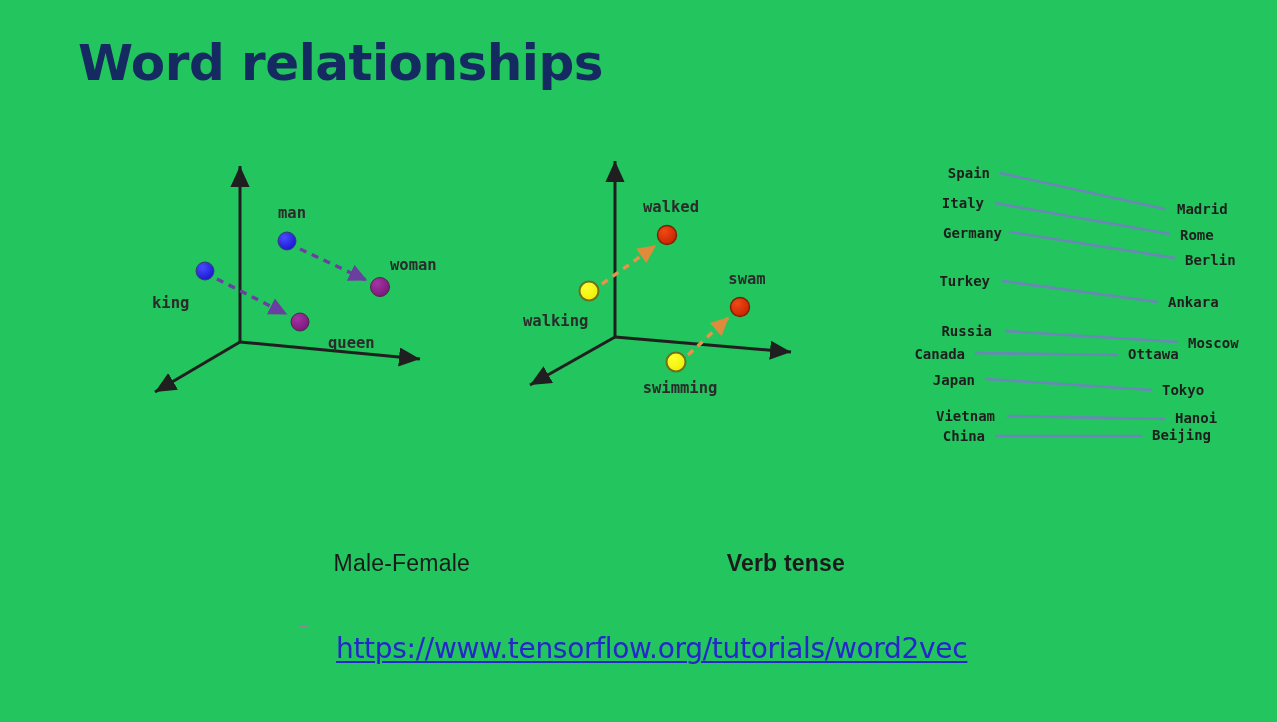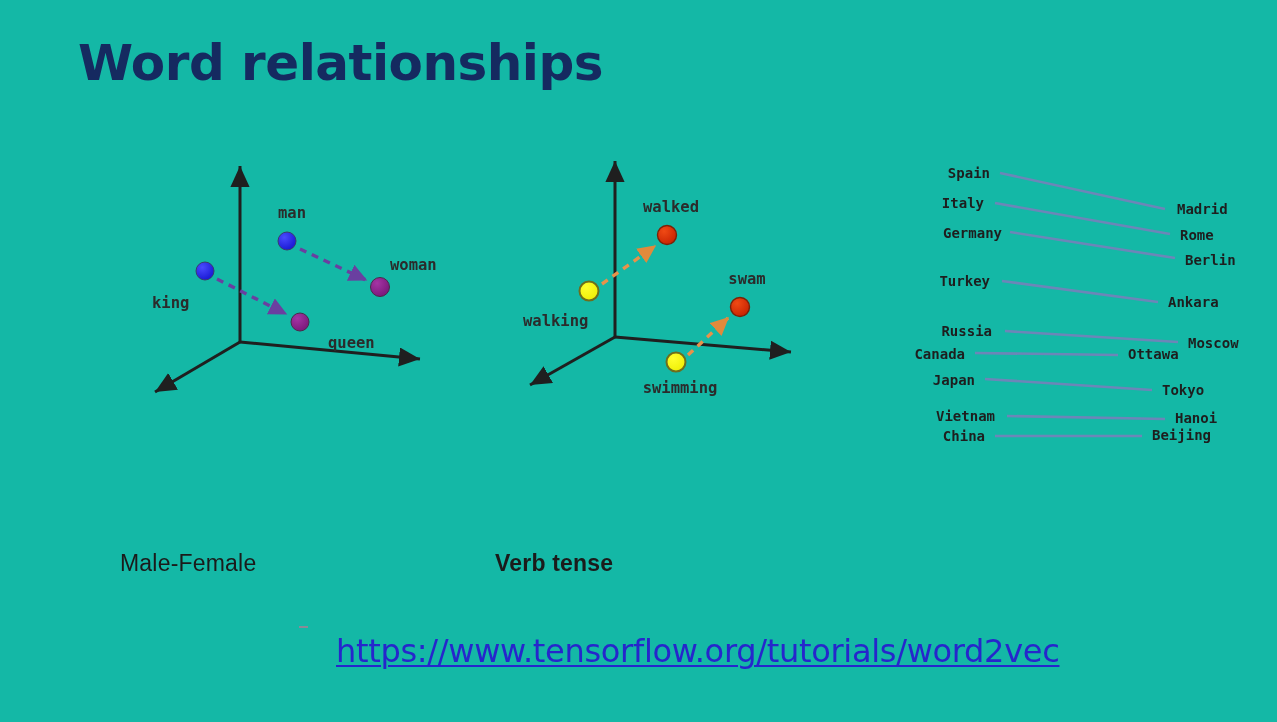--- a/index.html
+++ b/index.html
@@ -14,21 +14,21 @@
     position: relative;
     overflow: hidden;
     font-family: "Liberation Sans", sans-serif;
   }
 
   #slide {
     position: absolute;
     left: 0; top: 0;
     width: 1277px;
     height: 722px;
-    background: #14b8a6;
+    background: #22c55e;
   }
 
   
   #slide-title {
     position: absolute;
     left: 78px;
     top: 36px;
     font-family: "DejaVu Sans", sans-serif;
     font-size: 50px;
     font-weight: 700;
@@ -61,21 +61,21 @@
     left: 0;
     top: 0;
     overflow: visible;
   }
 
   .panel-caption {
     position: absolute;
     left: 0;
     width: 100%;
     top: 400px;
-    text-align: left;
+    text-align: right;
     font-family: "Liberation Sans", sans-serif;
     font-size: 23px;
     font-weight: 400;
     color: #1b1b1b;
     letter-spacing: 0.2px;
   }
   #caption-male-female { top: 400px; }
   #caption-verb-tense  { top: 400px; font-weight: bold; }
   #caption-country-cap { top: 398px; }
 
@@ -94,21 +94,21 @@
   }
   .cc-label.right { text-anchor: start; }
   .cc-label.left  { text-anchor: end; }
 
   
   #source-link {
     position: absolute;
     left: 336px;
     top: 632px;
     font-family: "DejaVu Sans", sans-serif;
-    font-size: 32px;
+    font-size: 28px;
     font-weight: 400;
     color: #2626cc;
     text-decoration: underline;
     text-decoration-thickness: 2px;
     text-underline-offset: 3px;
     white-space: nowrap;
     letter-spacing: -0.3px;
   }
 
   #stray-mark {

